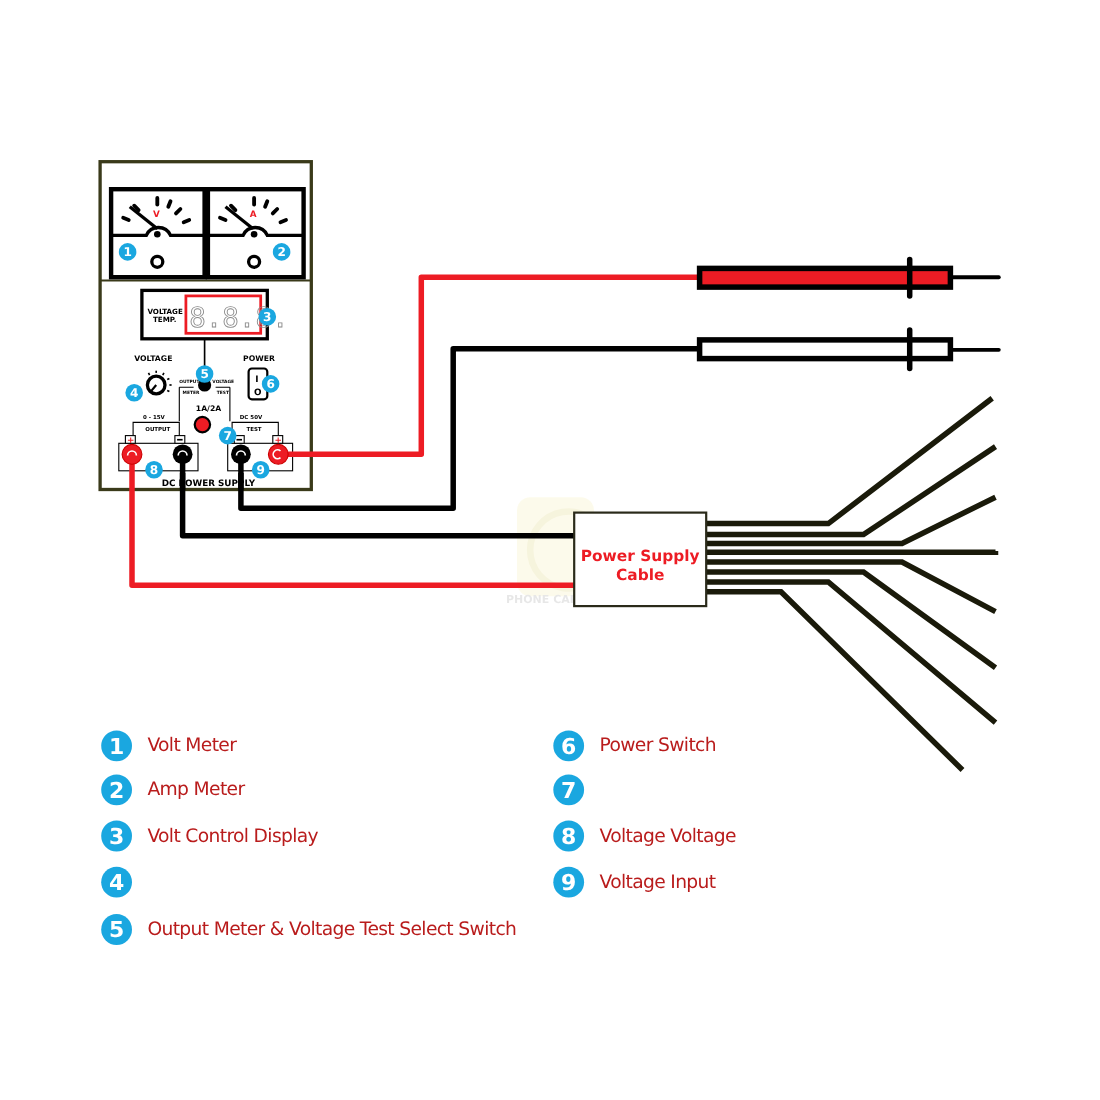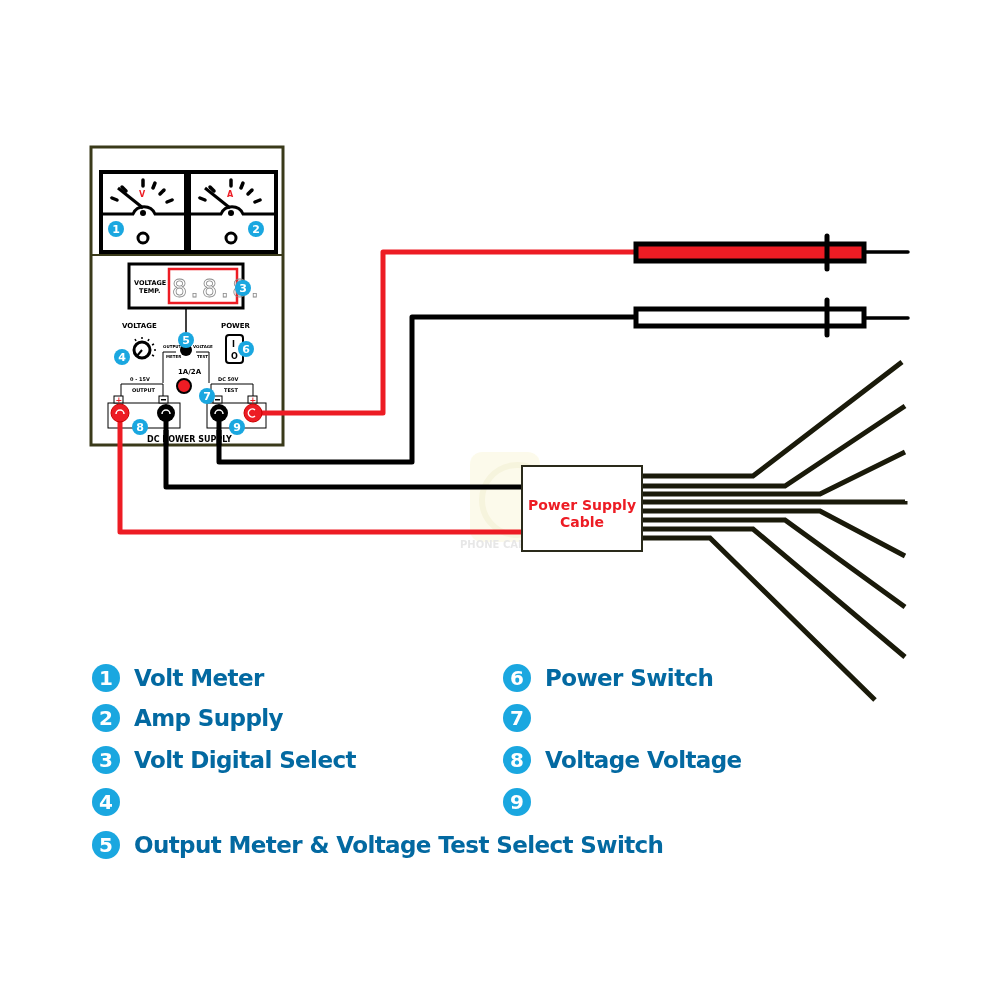--- a/index.html
+++ b/index.html
@@ -4,21 +4,21 @@
 <style>
   html, body { margin: 0; padding: 0; background: #ffffff; }
   body { width: 1000px; height: 1000px; position: relative; overflow: hidden;
          font-family: "DejaVu Sans", sans-serif; }
   #diagram { position: absolute; left: 0; top: 0; width: 1000px; height: 1000px; }
   .legend { position: absolute; left: 0; top: 0; width: 1000px; height: 1000px; pointer-events: none; }
   .legend-item { position: absolute; display: flex; align-items: center; height: 36px; }
   .legend-num { width: 28px; height: 28px; border-radius: 50%; background: #1aa7e0; color: #fff;
                 font-family: "DejaVu Sans", sans-serif; font-weight: bold; font-size: 20px;
                 display: flex; align-items: center; justify-content: center; margin-right: 14px; }
-  .legend-text { font-family: "DejaVu Sans", sans-serif; font-weight: bold; font-size: 23px; color: #0369a1;
+  .legend-text { font-family: "DejaVu Sans", sans-serif; font-weight: normal; font-size: 17px; color: #b91c1c;
                  letter-spacing: -0.6px; white-space: nowrap; }
   .svgtxt { font-family: "DejaVu Sans", sans-serif; font-weight: bold; }
 </style>
 </head>
 <body>
 
 <svg id="diagram" viewBox="0 0 1000 1000" width="1000" height="1000">
 
   <g opacity="0.35">
     <rect x="470" y="452" width="70" height="90" rx="12" fill="#f8f3c8"></rect>
@@ -223,25 +223,25 @@
     </g>
 </svg>
 
 <div class="legend">
   <div class="legend-item" style="left:92px; top:660px;">
     <span class="legend-num">1</span>
     <span class="legend-text">Volt Meter</span>
   </div>
   <div class="legend-item" style="left:92px; top:700px;">
     <span class="legend-num">2</span>
-    <span class="legend-text">Amp Supply</span>
+    <span class="legend-text">Amp Meter</span>
   </div>
   <div class="legend-item" style="left:92px; top:742px;">
     <span class="legend-num">3</span>
-    <span class="legend-text">Volt Digital Select</span>
+    <span class="legend-text">Volt Control Display</span>
   </div>
   <div class="legend-item" style="left:92px; top:784px;">
     <span class="legend-num">4</span>
   </div>
   <div class="legend-item" style="left:92px; top:827px;">
     <span class="legend-num">5</span>
     <span class="legend-text">Output Meter &amp; Voltage Test Select Switch</span>
   </div>
   <div class="legend-item" style="left:503px; top:660px;">
     <span class="legend-num">6</span>
@@ -249,14 +249,15 @@
   </div>
   <div class="legend-item" style="left:503px; top:700px;">
     <span class="legend-num">7</span>
   </div>
   <div class="legend-item" style="left:503px; top:742px;">
     <span class="legend-num">8</span>
     <span class="legend-text">Voltage Voltage</span>
   </div>
   <div class="legend-item" style="left:503px; top:784px;">
     <span class="legend-num">9</span>
+    <span class="legend-text">Voltage Input</span>
   </div>
 </div>
 
 </body></html>

